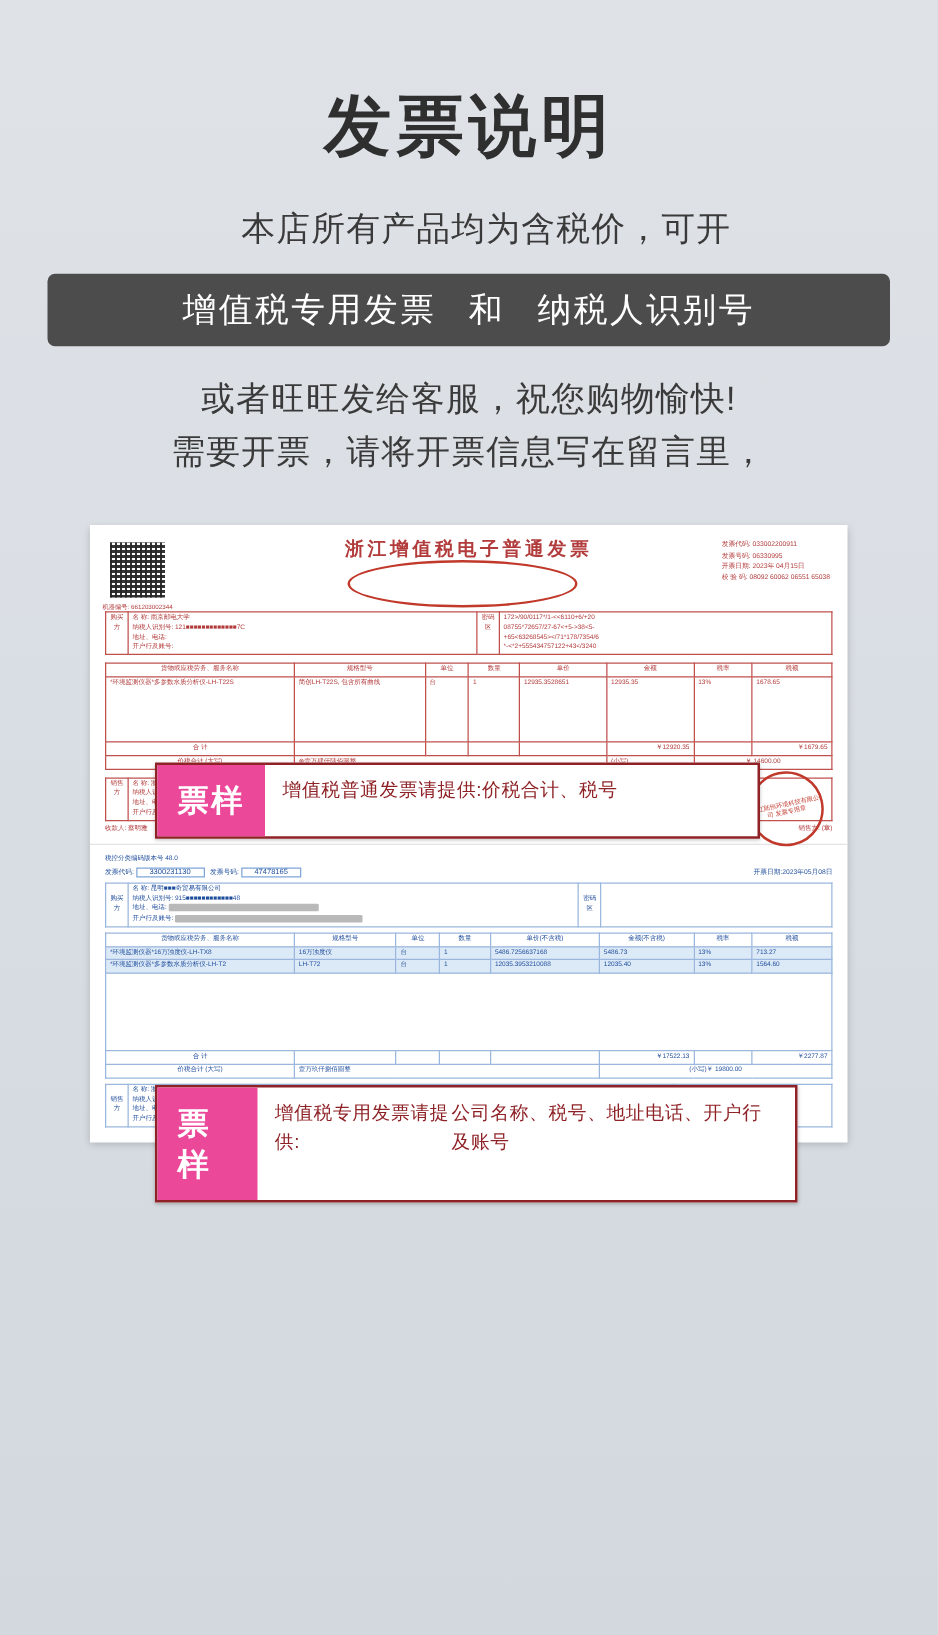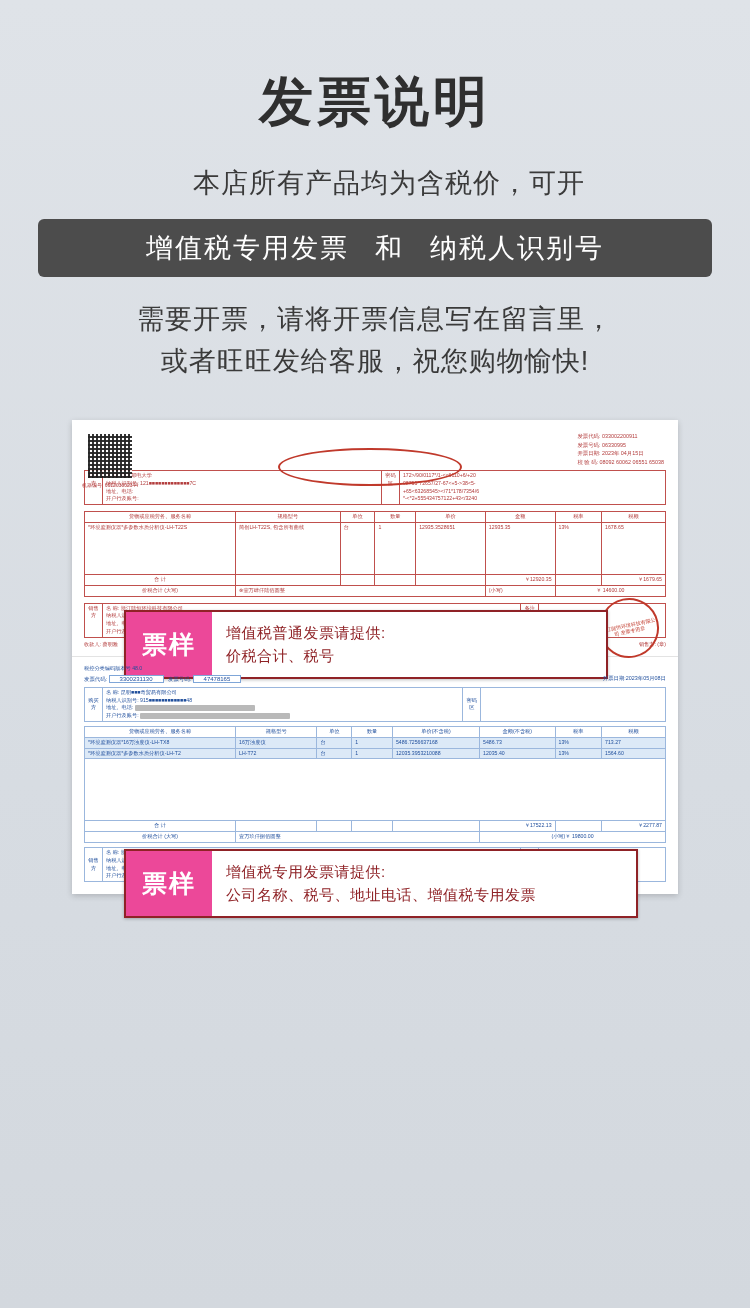--- a/index.html
+++ b/index.html
@@ -78,21 +78,21 @@
   .callout{
     position:absolute;display:flex;align-items:stretch;
     border:2px solid #8f2226;background:#fff;box-shadow:0 1px 3px rgba(0,0,0,.25);
   }
   .callout .tag{
     background:#ec4899;color:#fff;font-size:25px;font-weight:bold;
     padding:12px 16px;display:flex;align-items:center;letter-spacing:2px;
   }
   .callout .txt{
     padding:10px 14px;font-size:15px;color:#8f2226;line-height:1.5;
-    display:flex;flex-direction:column;justify-content:center;letter-spacing:.5px;
+    display:flex;justify-content:center;letter-spacing:.5px;
   }
   .field-box{display:inline-block;border:1px solid #7fa6d8;padding:0 10px;font-size:6px;color:#1f4e9c;background:#fff;}
   .bluetable{border:1px solid #9bb7dd;border-collapse:collapse;width:100%;margin-top:4px;}
   .bluetable td{border:1px solid #9bb7dd;padding:1px 3px;font-size:5.2px;color:#1f4e9c;line-height:1.5;}
   .bluetable .hl{background:#dce9f7;}
   .blue-side{width:11px;text-align:center;}
   .row-meta{display:flex;justify-content:space-between;align-items:center;font-size:5.4px;color:#1f4e9c;margin-top:2px;}
   .blur{display:inline-block;background:#b9b9b9;height:6px;border-radius:1px;vertical-align:middle;}
 </style>
 </head>
@@ -105,31 +105,32 @@
     <p class="sub-line">本店所有产品均为含税价，可开</p>
 
     <div class="tax-bar">
       <span>增值税专用发票</span>
       <span class="gap"></span>
       <span>和</span>
       <span class="gap"></span>
       <span>纳税人识别号</span>
     </div>
 
+    <p class="sub-line2">或者旺旺发给客服，祝您购物愉快!</p>
     <p class="sub-line2">需要开票，请将开票信息写在留言里，</p>
-    <p class="sub-line2">或者旺旺发给客服，祝您购物愉快!</p>
   </div>
 
   <div class="sheet">
 
     <div class="inv">
 
       <div class="qr"></div>
       <div class="qr-label">机器编号: 661203002344</div>
 
+      <div class="inv-title">浙江增值税电子普通发票</div>
       <div class="oval" style="left:206px;top:28px;width:180px;height:34px;"></div>
 
       <div class="meta">
         <div>发票代码: 033002200911</div>
         <div>发票号码: 06330995</div>
         <div>开票日期: 2023年 04月15日</div>
         <div>校 验 码: 08092 60062 06551 65038</div>
       </div>
 
       <div style="height:34px;"></div>
@@ -334,19 +335,19 @@
           <td class="blue-side">备注</td>
           <td></td>
         </tr>
       </tbody>
         </table>
 
       <div class="callout" style="left:52px;top:192px;width:510px;">
         <div class="tag">票样</div>
         <div class="txt">
           <span>增值税专用发票请提供:</span>
-          <span>公司名称、税号、地址电话、增值税专用发票</span>
+          <span>公司名称、税号、地址电话、开户行及账号</span>
         </div>
       </div>
     </div>
 
   </div>
 </div>
 
 </body></html>

